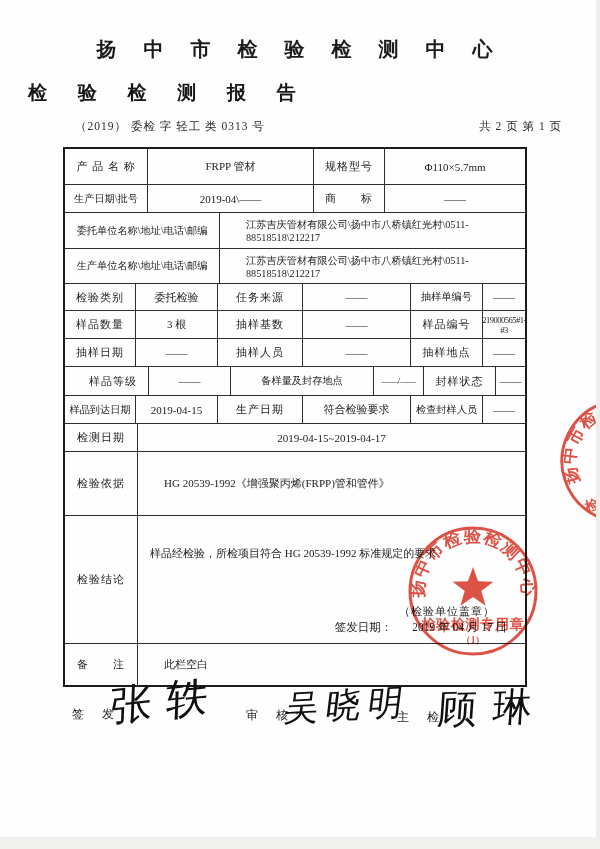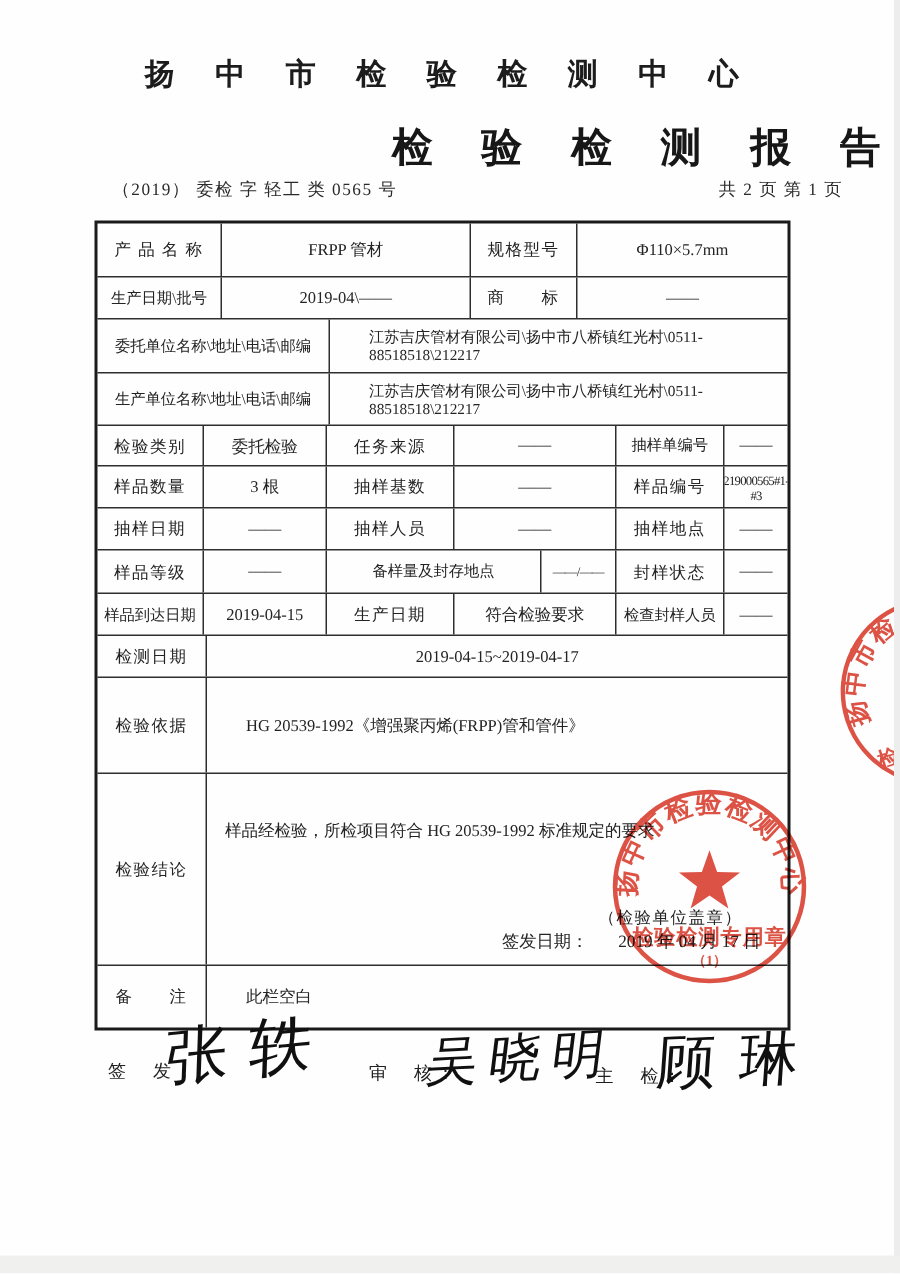--- a/index.html
+++ b/index.html
@@ -12,21 +12,21 @@
   .scan-edge-right { position:absolute; right:0; top:0; width:4px; height:100%; background:#ededed; }
   .scan-edge-bottom { position:absolute; left:0; bottom:0; width:100%; height:12px; background:#f0f0ef; }
 
   .org-title {
     position:absolute; top:36px; left:0; width:100%;
     text-align:center; font-size:20px; font-weight:bold;
     letter-spacing:11px; color:#1c1c1c; white-space:nowrap;
   }
   .report-title {
     position:absolute; top:80px; left:0; width:100%;
-    text-align:right; font-size:27px; font-weight:bold;
+    text-align:left; font-size:19px; font-weight:bold;
     letter-spacing:13px; color:#171717; white-space:nowrap;padding-left:28px;
   }
   .doc-line {
     position:absolute; top:119px; left:75px; right:38px;
     display:flex; justify-content:space-between;
     font-size:11.5px; color:#2a2a2a; letter-spacing:1px;
   }
 
   .tbl {
     position:absolute; left:63px; top:147px; width:464px;
@@ -71,21 +71,21 @@
 </style>
 </head>
 <body>
 
 <div class="page">
 
   <div class="org-title">扬 中 市 检 验 检 测 中 心</div>
   <div class="report-title">检 验 检 测 报 告</div>
 
   <div class="doc-line">
-    <span>（2019） 委检 字 轻工 类 0565 号</span>
+    <span>（2019） 委检 字 轻工 类 0313 号</span>
     <span>共 2 页 第 1 页</span>
   </div>
 
   <div class="tbl">
 
     <div class="tr" style="height:35px;">
       <div class="td lbl" style="width:82px;">产 品 名 称</div>
       <div class="td" style="width:166px;">FRPP 管材</div>
       <div class="td lbl" style="width:71px;">规格型号</div>
       <div class="td flex1">Φ110×5.7mm</div>
@@ -129,21 +129,21 @@
     <div class="tr" style="height:28px;">
       <div class="td lbl" style="width:70px;">抽样日期</div>
       <div class="td" style="width:82px;">——</div>
       <div class="td lbl" style="width:85px;">抽样人员</div>
       <div class="td" style="width:108px;">——</div>
       <div class="td lbl" style="width:72px;">抽样地点</div>
       <div class="td flex1">——</div>
     </div>
 
     <div class="tr" style="height:29px;">
-      <div class="td lbl" style="width:70px;">样品等级</div>
+      <div class="td lbl" style="width:70px;margin-left:13px;">样品等级</div>
       <div class="td" style="width:82px;">——</div>
       <div class="td lbl small" style="width:143px;">备样量及封存地点</div>
       <div class="td tiny" style="width:50px;">——/——</div>
       <div class="td lbl" style="width:72px;">封样状态</div>
       <div class="td flex1">——</div>
     </div>
 
     <div class="tr" style="height:28px;">
       <div class="td lbl small" style="width:70px;">样品到达日期</div>
       <div class="td" style="width:82px;">2019-04-15</div>

